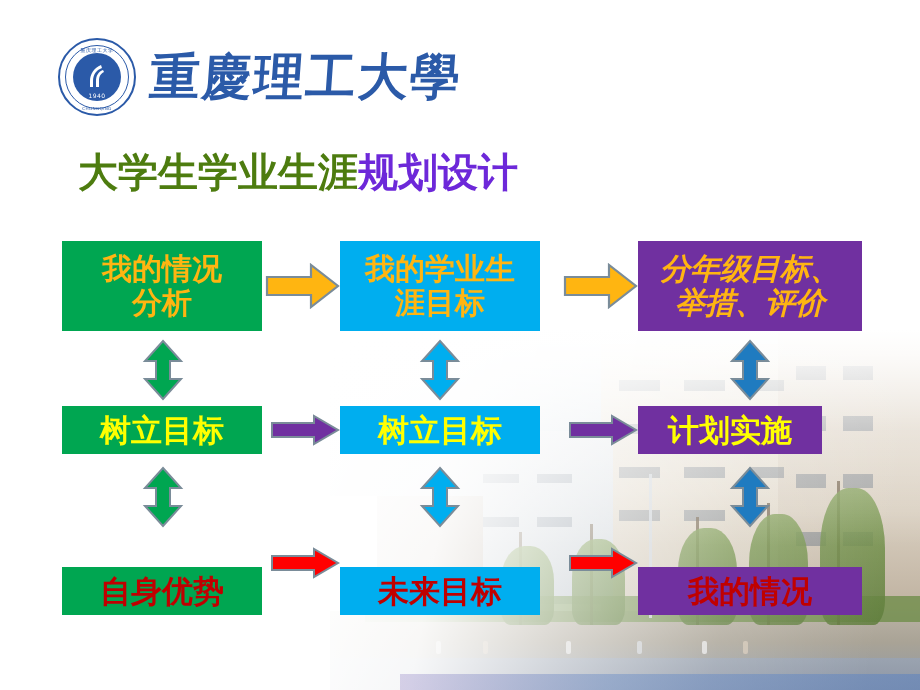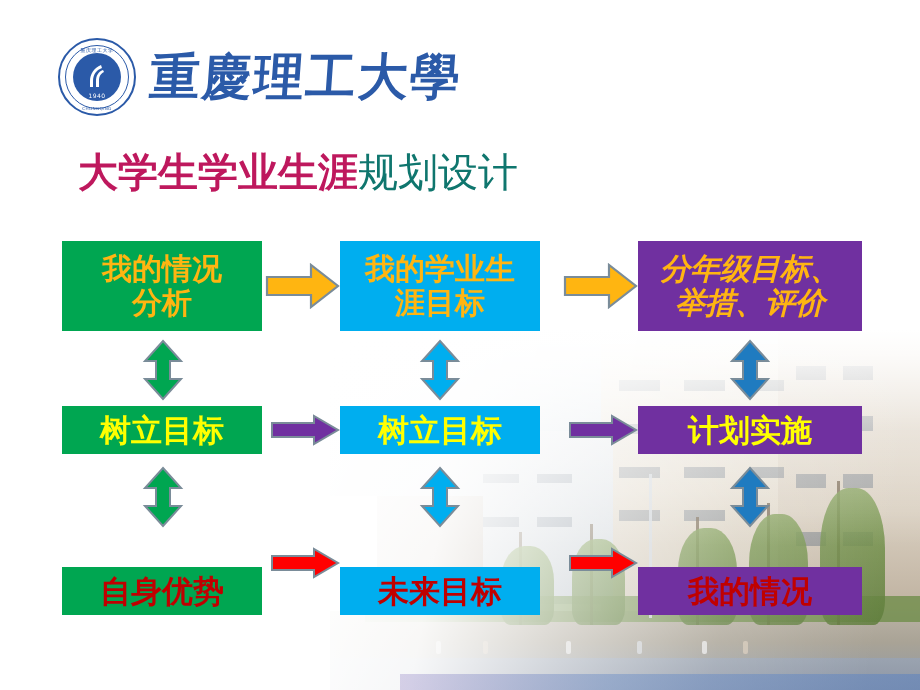--- a/index.html
+++ b/index.html
@@ -135,22 +135,22 @@
     margin-top:5px;white-space:nowrap;
     font-family:"DejaVu Serif","Liberation Serif",serif;
   }
 
   
   #title{
     position:absolute;left:78px;top:152px;
     font-size:40px;line-height:1;white-space:nowrap;
     color:#B01010;
   }
-  #title .t-bold{font-weight:bold;color:#be185d;}
-  #title .t-reg{font-weight:normal;color:#0f766e;}
+  #title .t-bold{font-weight:bold;color:#4d7c0f;}
+  #title .t-reg{font-weight:bold;color:#6d28d9;}
 
   
   #diagram{position:absolute;left:0;top:0;width:920px;height:690px;}
   .box{
     position:absolute;
     display:flex;align-items:center;justify-content:center;
     text-align:center;
     font-weight:bold;
     line-height:1.12;
     white-space:pre-line;
@@ -292,21 +292,21 @@
       <svg class="harrow" style="left:270px;top:414px;" width="70" height="32" viewBox="0 0 70 32">
         <path d="M2 9 L44 9 L44 2 L68 16 L44 30 L44 23 L2 23 Z" fill="#7030A0" stroke="#7A8C99" stroke-width="2"></path>
       </svg>
 
       <div class="box c-cyan tx-yellow" style="left:340px;top:406px;width:200px;height:48px;">树立目标</div>
 
       <svg class="harrow" style="left:568px;top:414px;" width="70" height="32" viewBox="0 0 70 32">
         <path d="M2 9 L44 9 L44 2 L68 16 L44 30 L44 23 L2 23 Z" fill="#7030A0" stroke="#7A8C99" stroke-width="2"></path>
       </svg>
 
-      <div class="box c-purple tx-yellow" style="left:638px;top:406px;width:224px;height:48px;">计划实施</div>
+      <div class="box c-purple tx-yellow" style="left:638px;top:406px;width:184px;height:48px;">计划实施</div>
     </div>
 
     <svg class="varrow" style="left:142px;top:466px;" width="42" height="62" viewBox="0 0 42 62">
       <path d="M21 2 L39 22 L28 22 L28 40 L39 40 L21 60 L3 40 L14 40 L14 22 L3 22 Z" fill="#00A651" stroke="#7A8C99" stroke-width="2"></path>
     </svg>
     <svg class="varrow" style="left:419px;top:466px;" width="42" height="62" viewBox="0 0 42 62">
       <path d="M21 2 L39 22 L28 22 L28 40 L39 40 L21 60 L3 40 L14 40 L14 22 L3 22 Z" fill="#00AEEF" stroke="#7A8C99" stroke-width="2"></path>
     </svg>
     <svg class="varrow" style="left:729px;top:466px;" width="42" height="62" viewBox="0 0 42 62">
       <path d="M21 2 L39 22 L28 22 L28 40 L39 40 L21 60 L3 40 L14 40 L14 22 L3 22 Z" fill="#1F7BC0" stroke="#7A8C99" stroke-width="2"></path>

